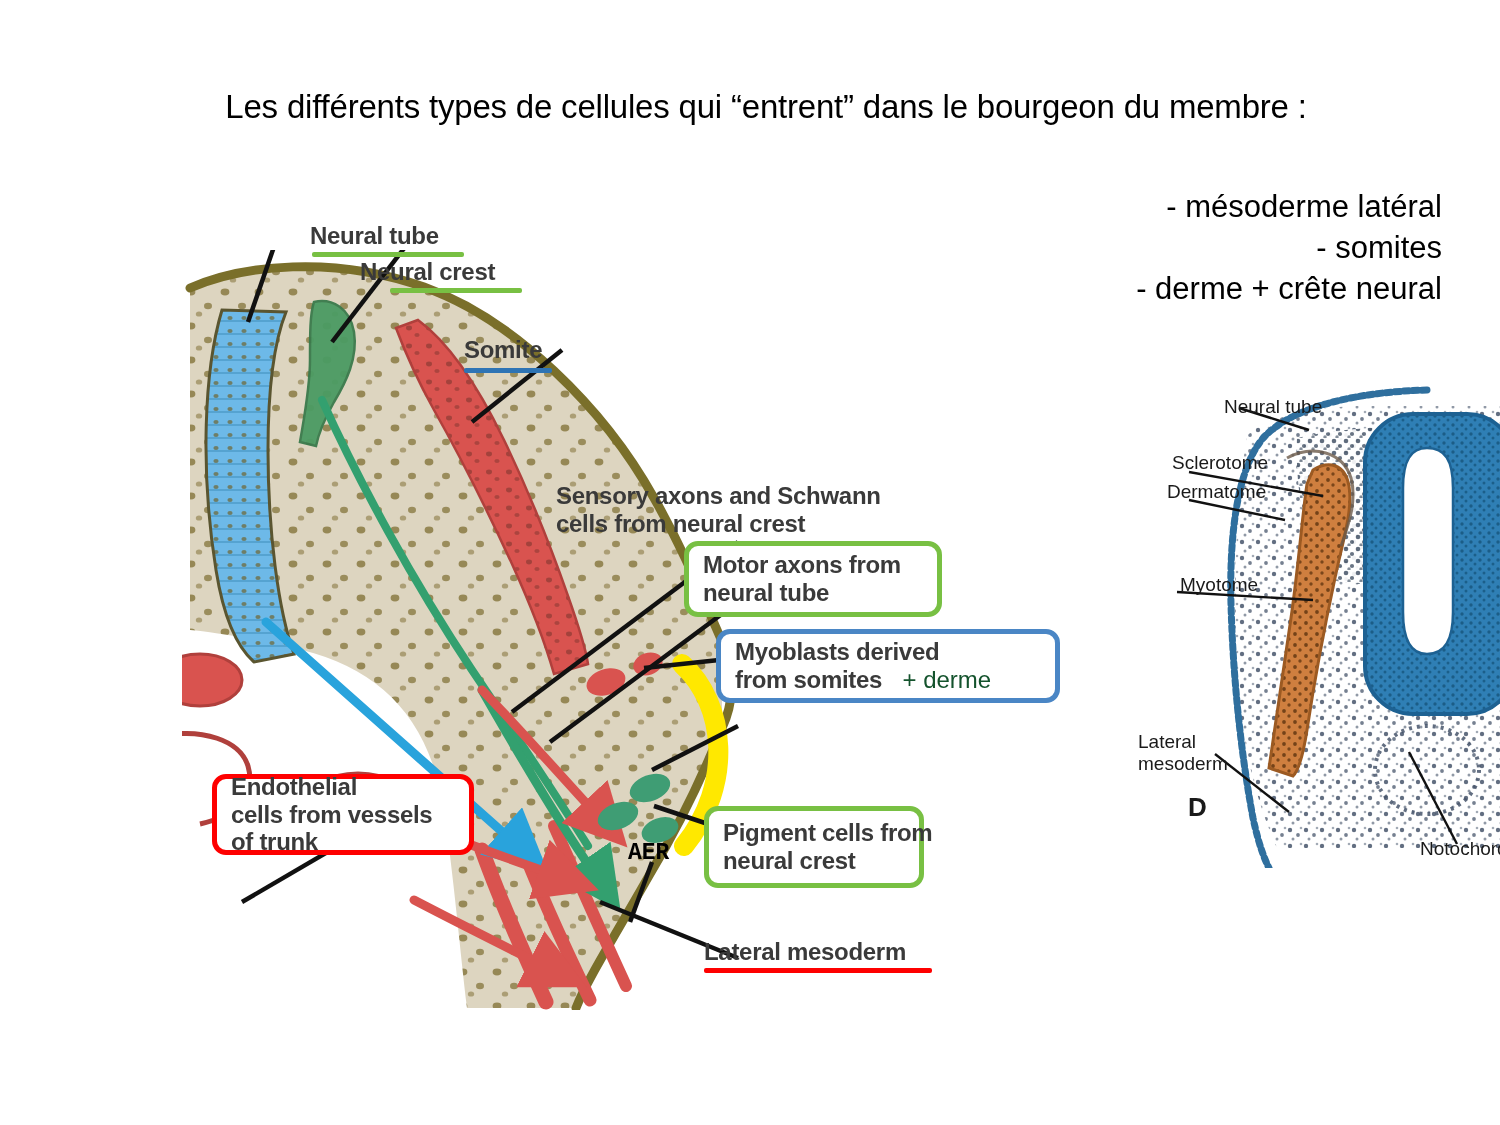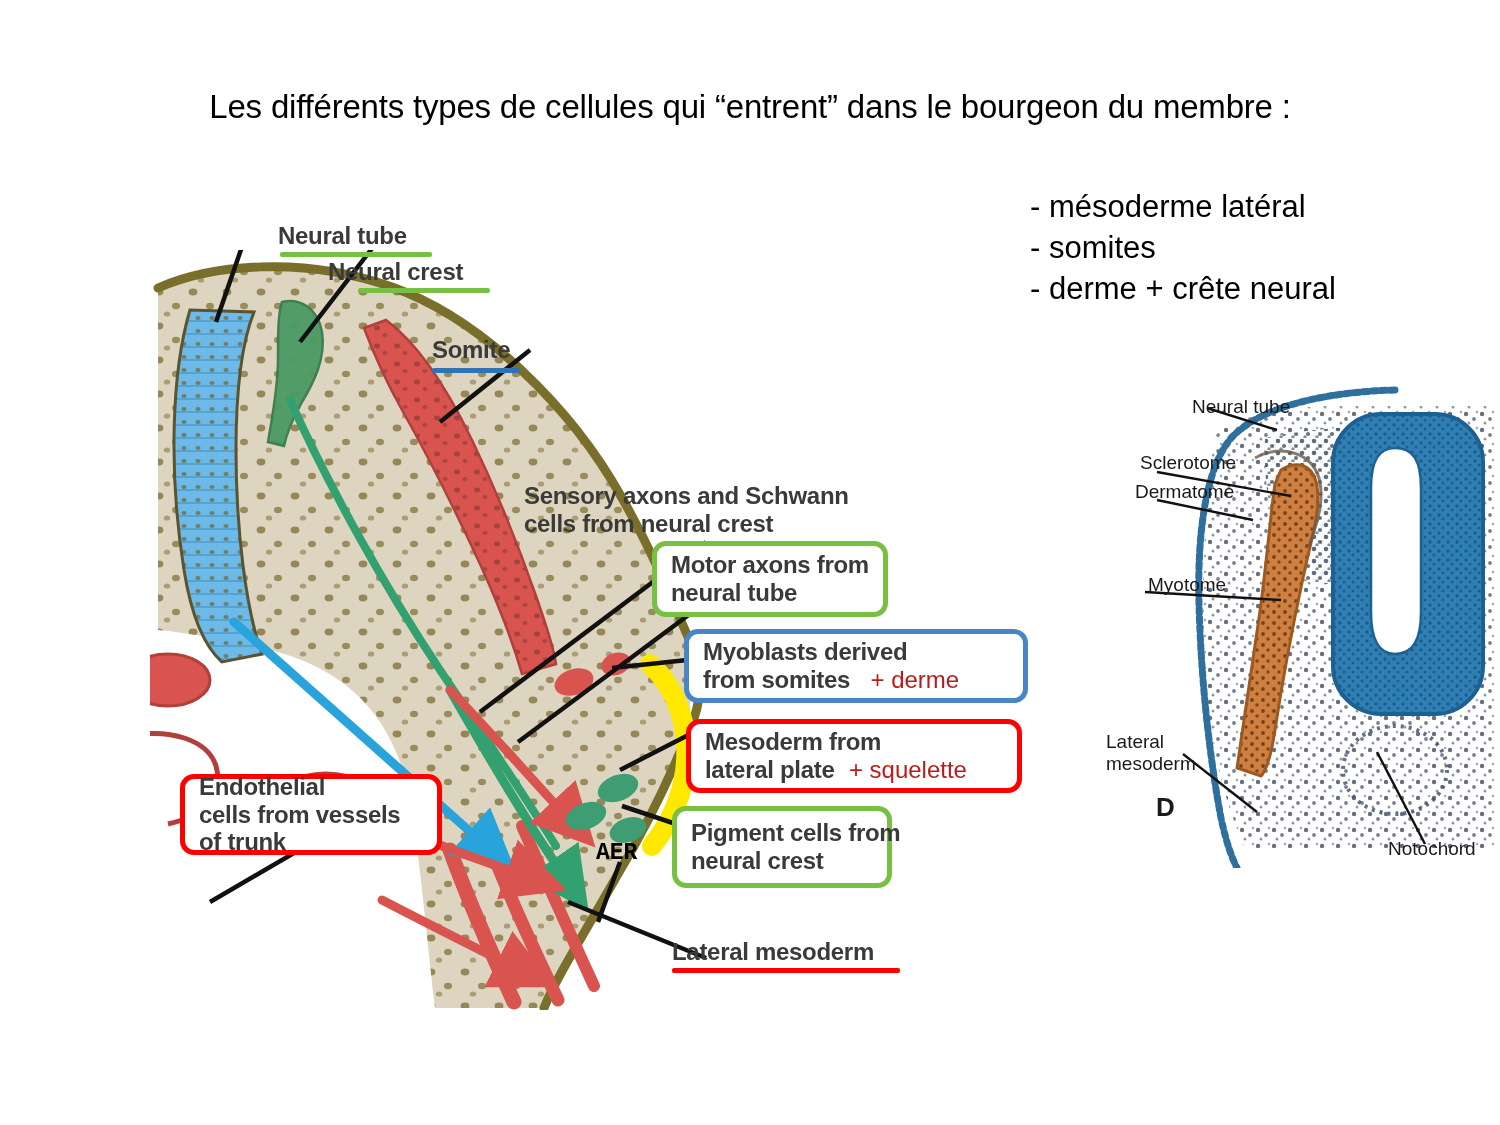--- a/index.html
+++ b/index.html
@@ -3,38 +3,38 @@
 <meta charset="utf-8">
 <style>
   html,body{margin:0;padding:0;}
   body{
     width:1500px;height:1125px;
     background:#ffffff;
     font-family:"Liberation Sans", sans-serif;
     position:relative;
     overflow:hidden;
   }
-  .slide{position:absolute;inset:0;}
+  .slide{position:absolute;inset:0;margin-left:32px;}
 
   
   .title{
     position:absolute;
     left:0;right:0;top:88px;
     text-align:center;
     font-size:33px;
     color:#000;
     letter-spacing:-0.2px;
     white-space:nowrap;
   }
 
   
   .fr-list{
     position:absolute;
     left:1030px;top:186px;width:380px;
-    text-align:left;
+    text-align:right;
     font-size:31px;
     line-height:1.33;
     color:#000;
   }
   .fr-list div{white-space:nowrap;}
 
   
   .lbl{
     position:absolute;
     font-family:"Liberation Sans", sans-serif;
@@ -59,21 +59,21 @@
   .box.green{border:5px solid #78c043;}
   .box.blue{border:5px solid #4a86c5;}
   .box.red{border:5px solid #fe0000;}
   .box .txt{
     padding-left:14px;
     color:#3a3a3a;font-weight:bold;font-size:24px;line-height:1.16;
     letter-spacing:-0.3px;white-space:nowrap;
   }
   .annot{
     font-family:"Liberation Sans", sans-serif;
-    font-weight:normal;color:#b91c1c;
+    font-weight:normal;color:#14532d;
     letter-spacing:0;
   }
 
   .aer{
     position:absolute;
     font-weight:bold;font-size:23px;color:#000;
     font-family:"Liberation Sans", sans-serif;
   }
 
   
@@ -223,46 +223,37 @@
   <div class="ul" style="left:432px;top:368px;width:88px;background:#2e74b5;"></div>
 
   <div class="lbl" style="left:524px;top:482px;text-align:right;">Sensory axons and Schwann</div>
   <div class="lbl" style="left:524px;top:510px;">cells from neural crest</div>
 
   <div class="lbl" style="left:672px;top:938px;">Lateral mesoderm</div>
   <div class="ul" style="left:672px;top:968px;width:228px;background:#fe0000;"></div>
 
   <div class="aer" style="left:596px;top:840px;font-family:Liberation Mono, monospace;">AER</div>
 
-  <div class="box green" style="left:652px;top:541px;width:236px;height:76px;">
+  <div class="box green" style="left:652px;top:541px;width:258px;height:76px;">
     <div class="txt">
       <div>Motor axons from</div>
       <div>neural tube</div>
     </div>
   </div>
 
   <div class="box blue" style="left:684px;top:629px;width:344px;height:74px;">
     <div class="txt">
       <div>Myoblasts derived</div>
       <div>
         <span>from somites</span>
         <span class="annot" style="margin-left:14px;">+ derme</span>
       </div>
     </div>
   </div>
 
-  <div class="box red" style="left:686px;top:719px;width:336px;height:74px;">
-    <div class="txt">
-      <div>Mesoderm from</div>
-      <div>
-        <span>lateral plate</span>
-        <span class="annot" style="margin-left:8px;">+ squelette</span>
-      </div>
-    </div>
-  </div>
 
   <div class="box green" style="left:672px;top:806px;width:220px;height:82px;">
     <div class="txt">
       <div>Pigment cells from</div>
       <div>neural crest</div>
     </div>
   </div>
 
   <div class="box red" style="left:180px;top:774px;width:262px;height:81px;">
     <div class="txt">

